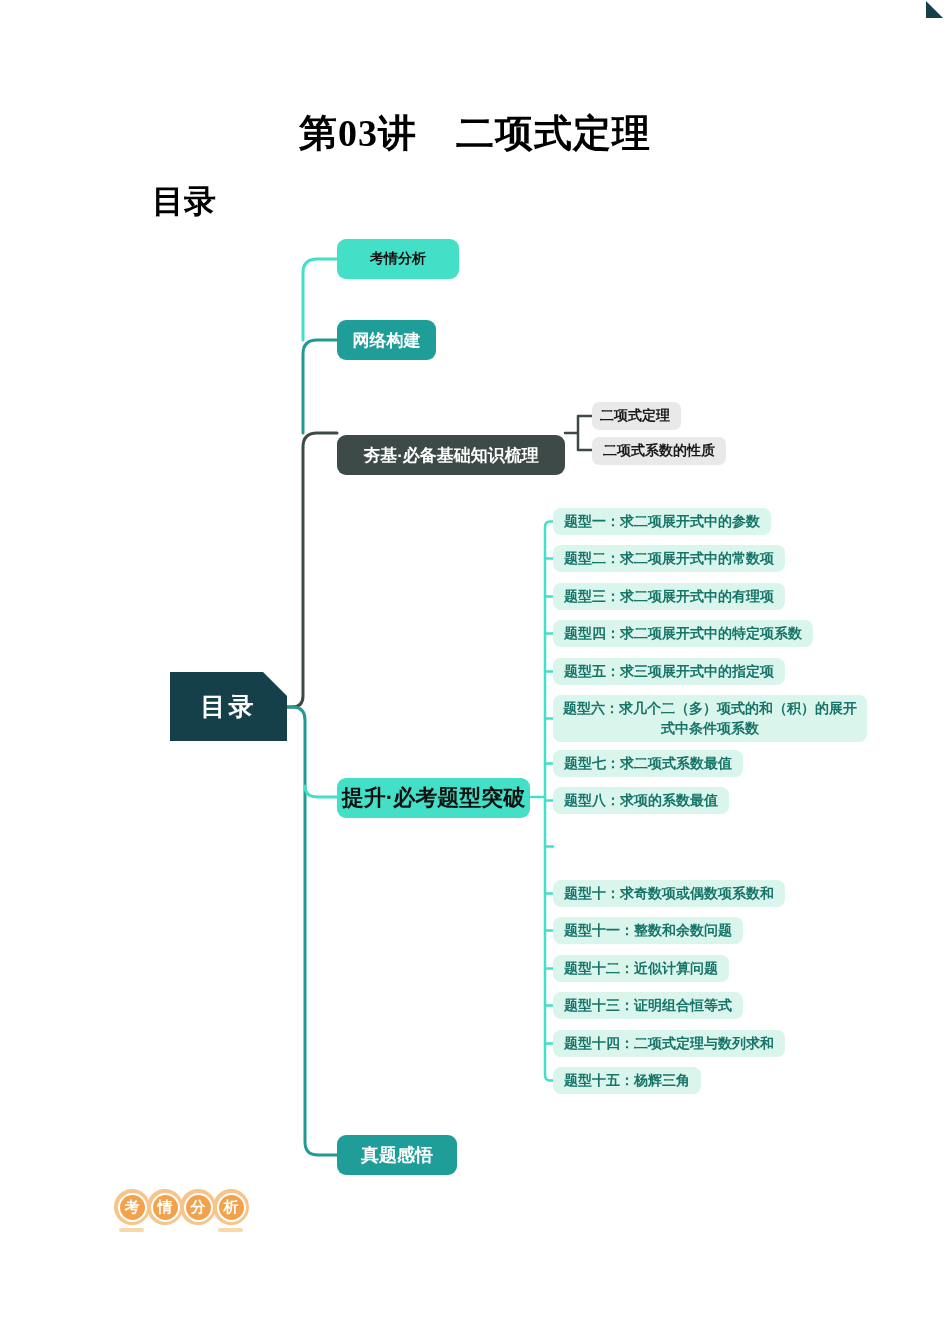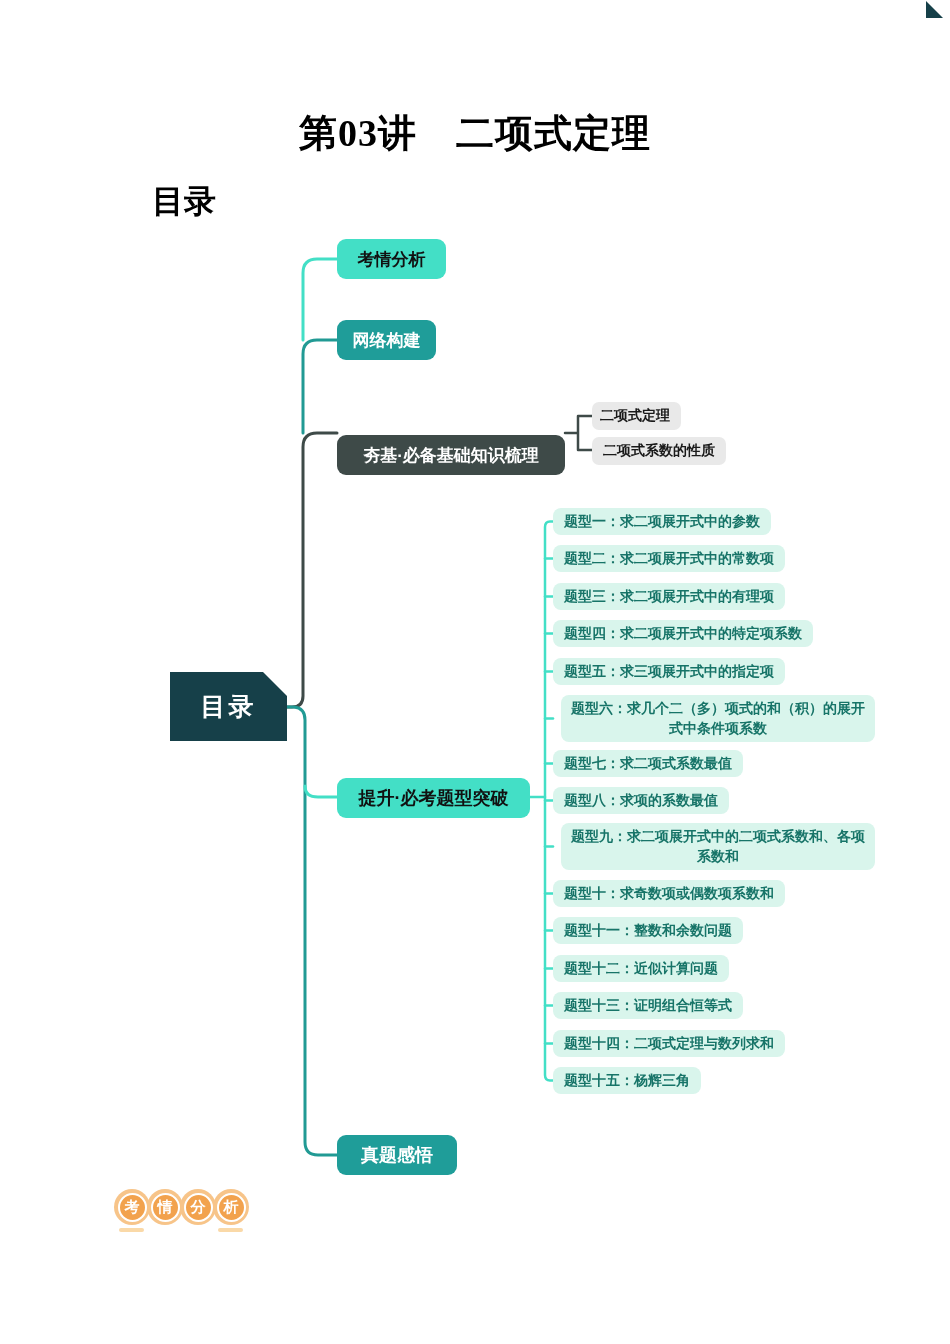--- a/index.html
+++ b/index.html
@@ -39,24 +39,24 @@
     font-weight: bold;
     white-space: nowrap;
     display: flex;
     align-items: center;
     justify-content: center;
   }
   .n-light  { background: #43DFC6; color: #111; }
   .n-teal   { background: #1F9D99; color: #fff; }
   .n-dark   { background: #3E4A48; color: #fff; }
 
-  .node-kaoqing  { left: 337px; top: 239px; width: 109px; height: 40px; font-size: 17px; }
+  .node-kaoqing  { left: 337px; top: 239px; width: 122px; height: 40px; font-size: 14px; }
   .node-wangluo  { left: 337px; top: 320px; width: 99px; height: 40px; font-size: 17px; }
   .node-hangji   { left: 337px; top: 413px; width: 228px; height: 40px; font-size: 17px; margin-top: 22px; }
-  .node-tisheng  { left: 337px; top: 778px; width: 193px; height: 40px; font-size: 18px; }
+  .node-tisheng  { left: 337px; top: 778px; width: 193px; height: 40px; font-size: 22px; }
   .node-zhenti   { left: 337px; top: 1135px; width: 120px; height: 40px; font-size: 18px; }
 
   .gray-child {
     position: absolute;
     left: 592px;
     height: 28px;
     background: #E9E9E9;
     color: #1a1a1a;
     border-radius: 7px;
     font-size: 14px;
@@ -97,21 +97,20 @@
     padding: 0 11px;
     line-height: 27px;
     white-space: nowrap;
   }
   .ti-wrap {
     white-space: normal;
     width: 314px;
     text-align: center;
     line-height: 19.5px;
     padding: 4px 9px;
-    margin-left: 8px;
   }
   .ti1  { top: 508px; }  .ti2  { top: 545px; }  .ti3  { top: 583px; }
   .ti4  { top: 620px; }  .ti5  { top: 658px; }  .ti6  { top: 695px; }
   .ti7  { top: 750px; }  .ti8  { top: 787px; }  .ti9  { top: 823px; }
   .ti10 { top: 880px; }  .ti11 { top: 917px; }  .ti12 { top: 955px; }
   .ti13 { top: 992px; }  .ti14 { top: 1030px; } .ti15 { top: 1067px; }
 
   .badge {
     position: absolute;
     left: 114px; top: 1189px;
@@ -211,21 +210,20 @@
   <div class="gray-child gc2">二项式系数的性质</div>
 
   <div class="ti ti1">题型一：求二项展开式中的参数</div>
   <div class="ti ti2">题型二：求二项展开式中的常数项</div>
   <div class="ti ti3">题型三：求二项展开式中的有理项</div>
   <div class="ti ti4">题型四：求二项展开式中的特定项系数</div>
   <div class="ti ti5">题型五：求三项展开式中的指定项</div>
   <div class="ti ti6 ti-wrap">题型六：求几个二（多）项式的和（积）的展开式中条件项系数</div>
   <div class="ti ti7">题型七：求二项式系数最值</div>
   <div class="ti ti8">题型八：求项的系数最值</div>
-  <div class="ti ti9 ti-wrap">题型九：求二项展开式中的二项式系数和、各项系数和</div>
   <div class="ti ti10">题型十：求奇数项或偶数项系数和</div>
   <div class="ti ti11">题型十一：整数和余数问题</div>
   <div class="ti ti12">题型十二：近似计算问题</div>
   <div class="ti ti13">题型十三：证明组合恒等式</div>
   <div class="ti ti14">题型十四：二项式定理与数列求和</div>
   <div class="ti ti15">题型十五：杨辉三角</div>
 
   <div class="badge">
     <div class="badge-circle">
       <div class="inner">考</div>

